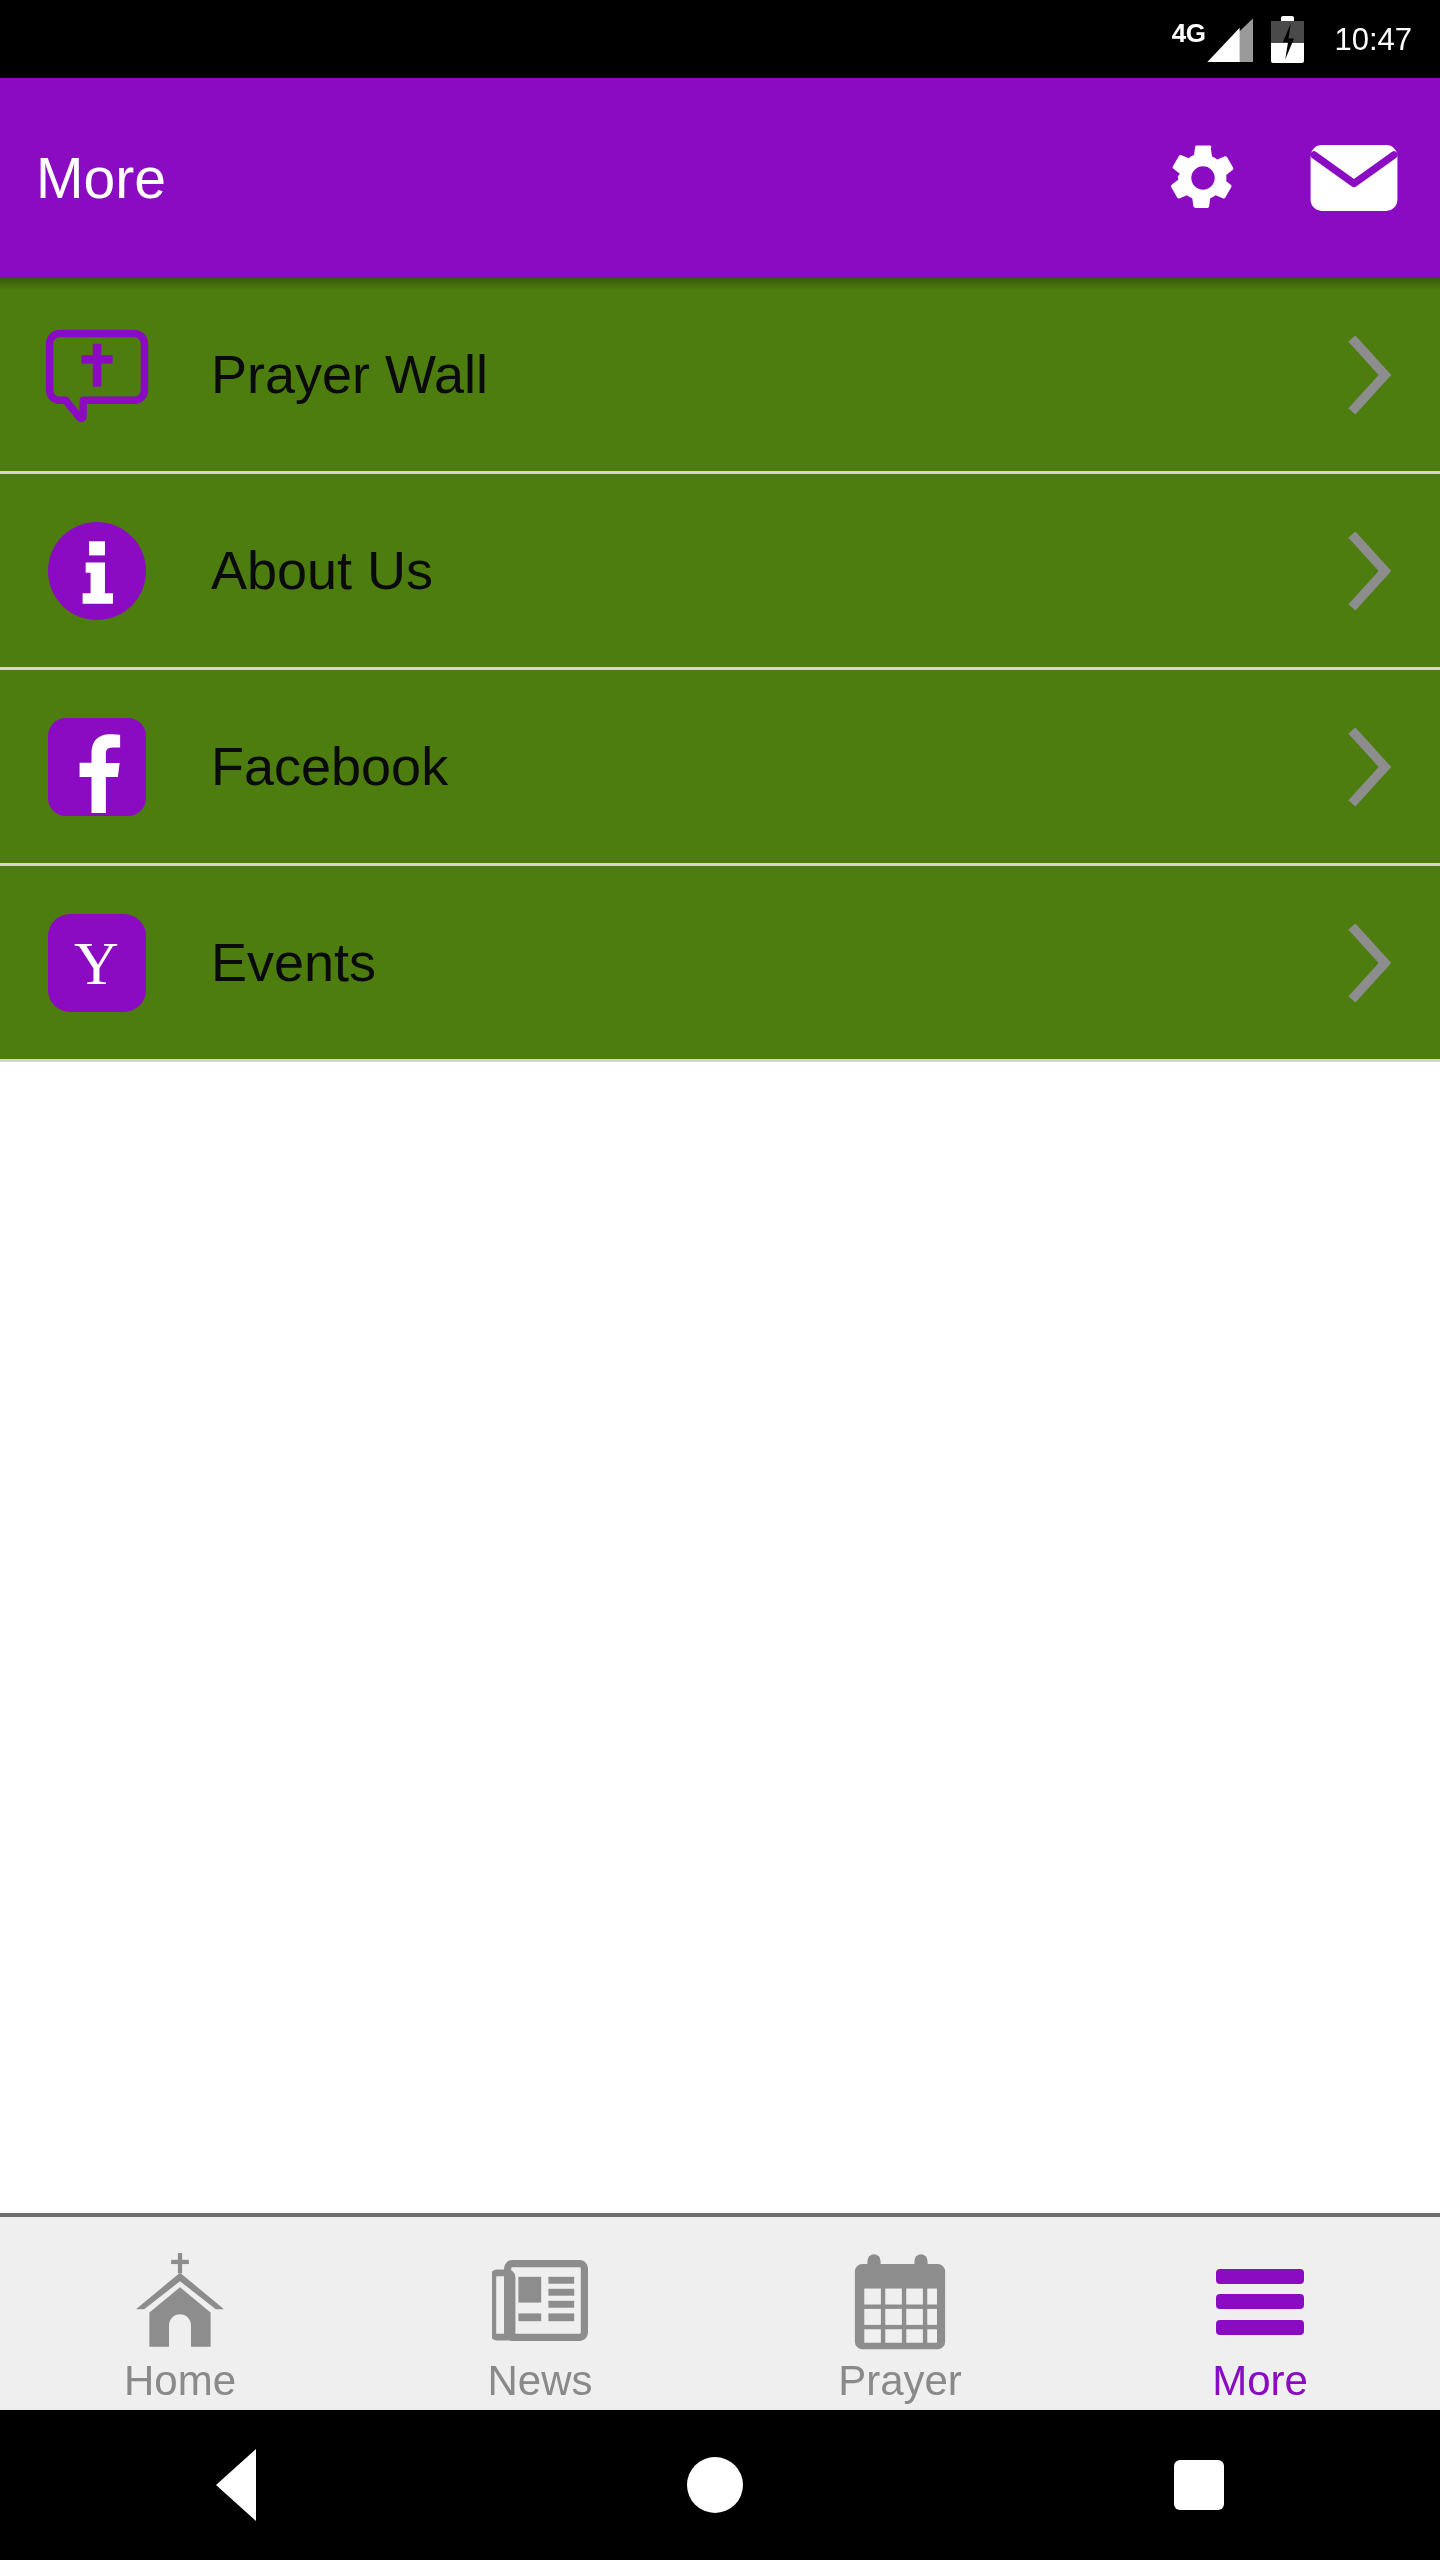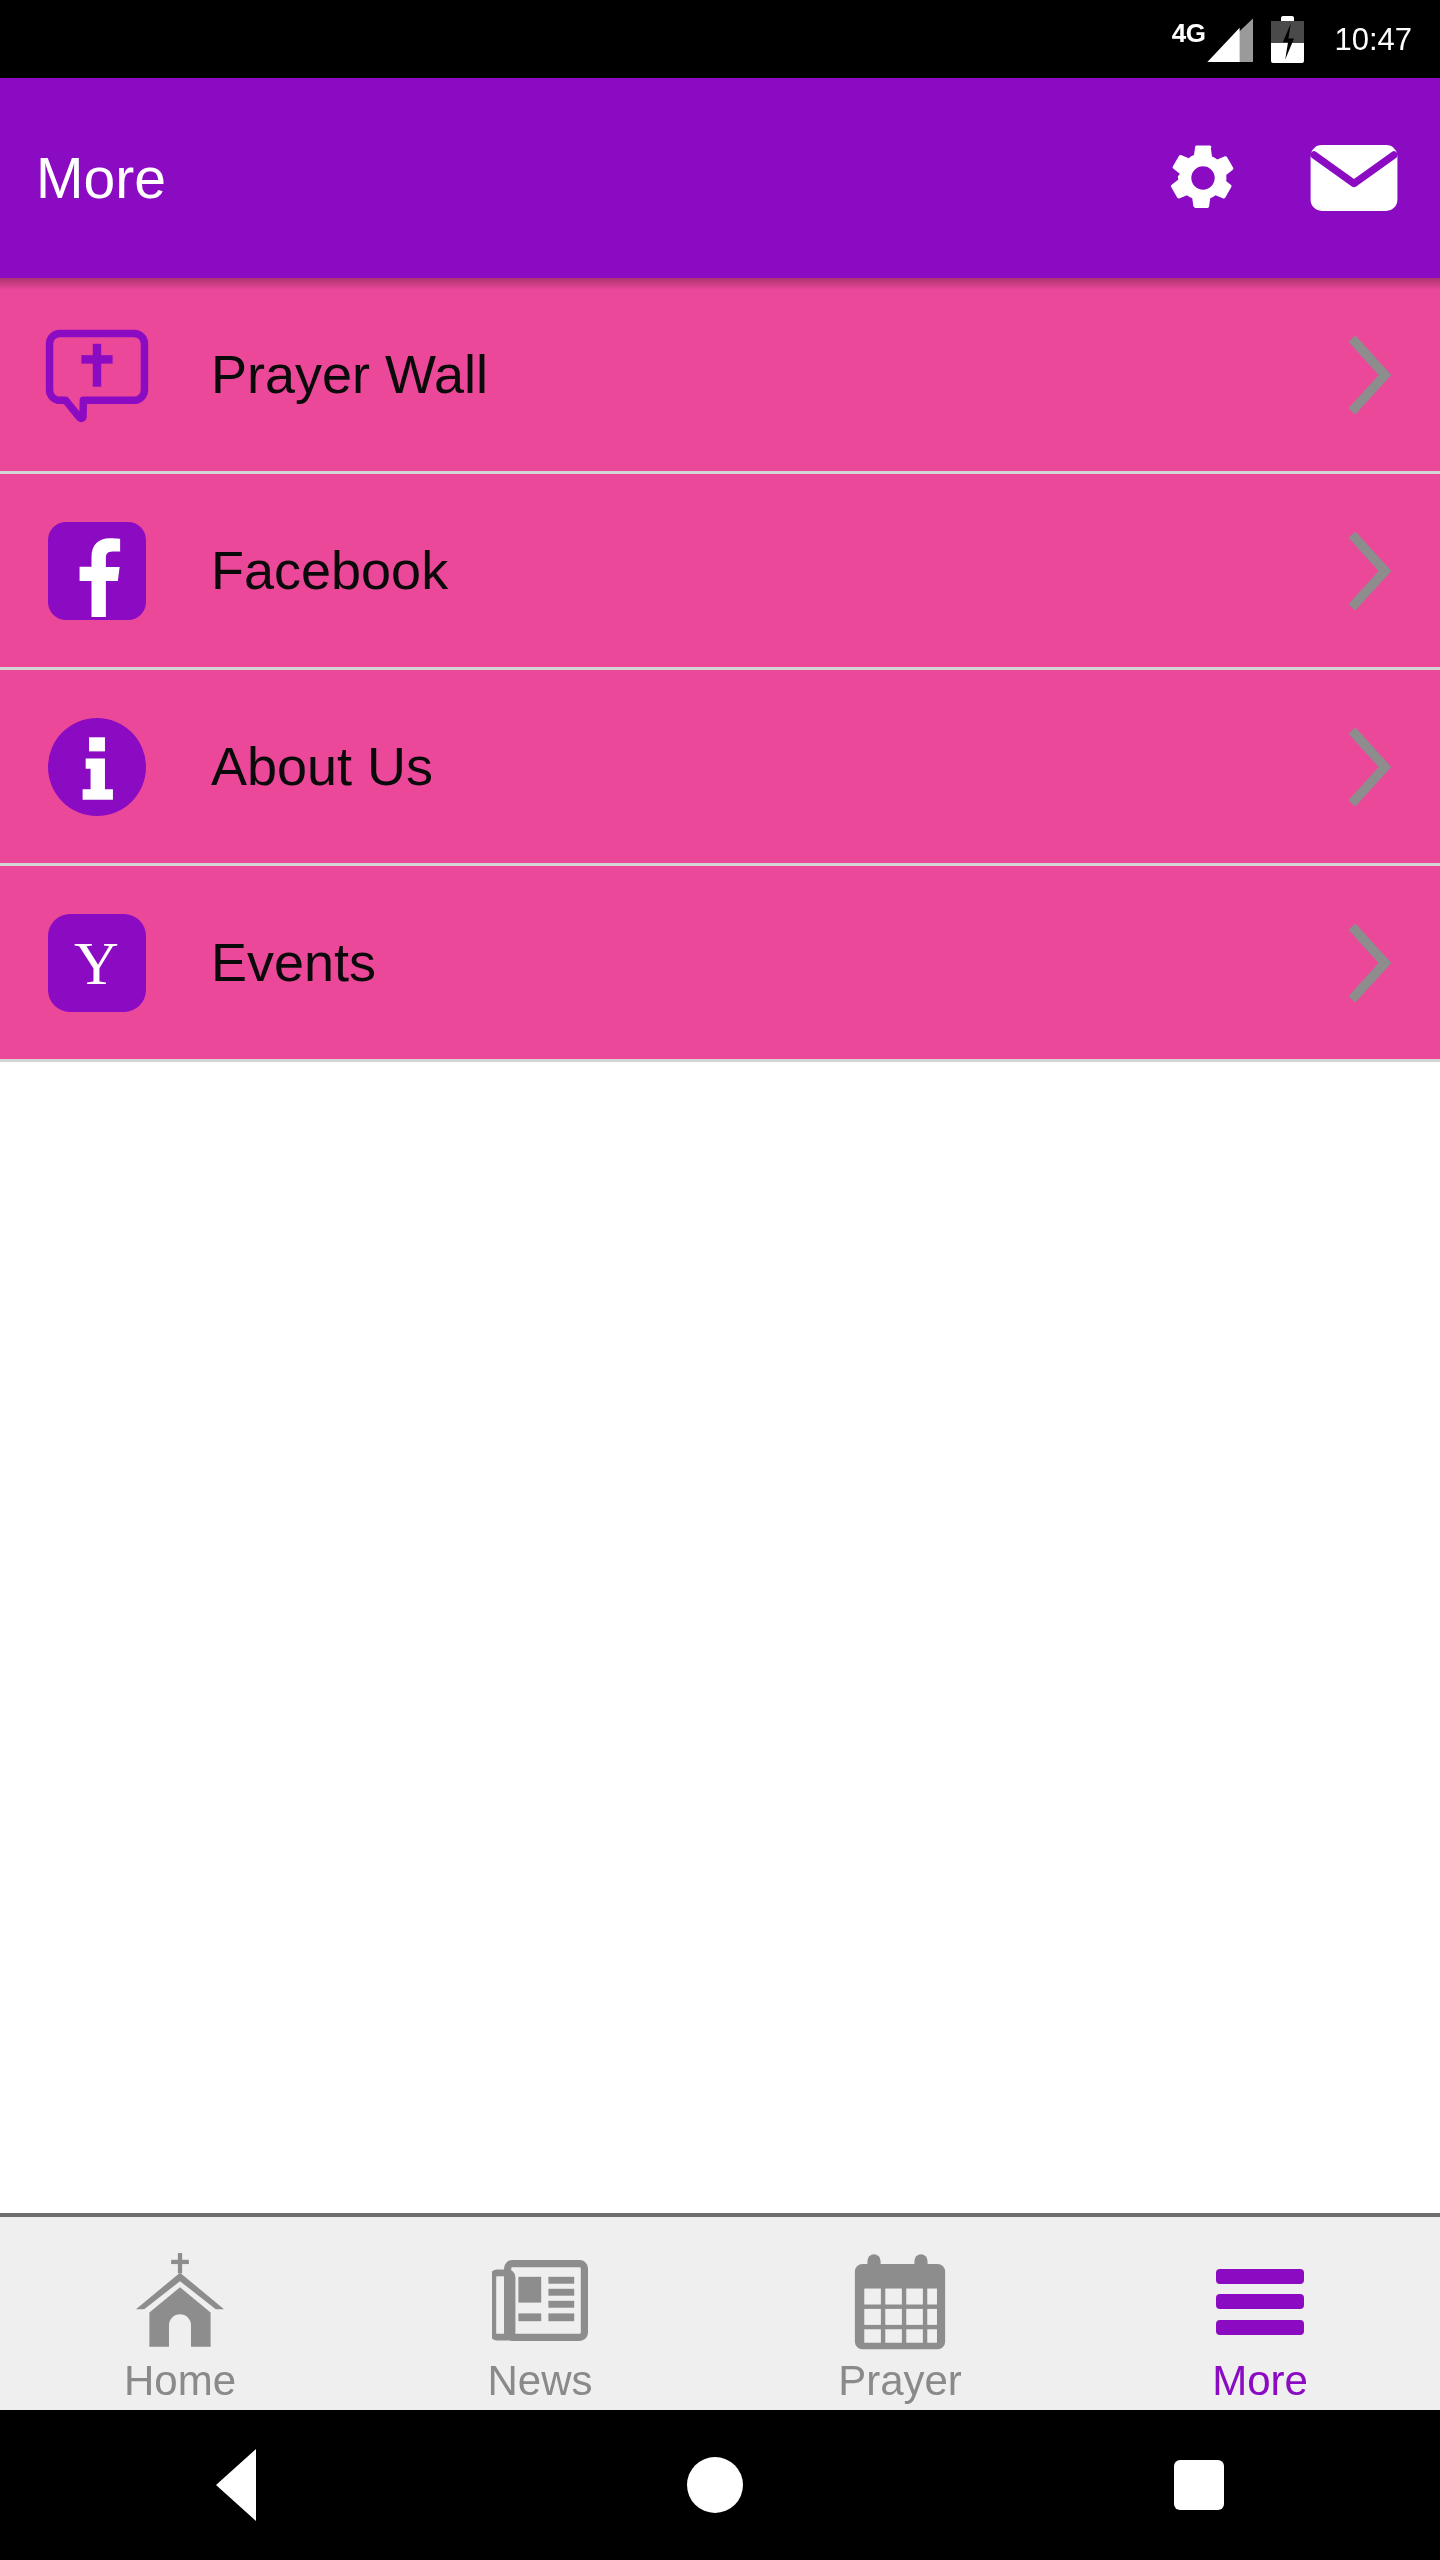--- a/index.html
+++ b/index.html
@@ -56,21 +56,21 @@
     background:linear-gradient(to bottom, rgba(0,0,0,0.28), rgba(0,0,0,0));
     z-index:5; pointer-events:none;
   }
 
   
   .list { flex:0 0 auto; background:#ffffff; }
   .row {
     height:196px; display:flex; align-items:center;
     border-bottom:3px solid #d4d4d4;
     padding-left:44px; padding-right:42px;
-    background:#ec4899;
+    background:#4d7c0f;
   }
   .row-icon { width:105px; flex:0 0 105px; display:flex; align-items:center; justify-content:center; }
   .row-label { flex:1 1 auto; font-size:54px; color:#0a0a0a; padding-left:62px; line-height:1.1; }
   .chev { flex:0 0 auto; width:56px; display:flex; align-items:center; justify-content:center; }
   .ic-fb { width:98px; height:98px; border-radius:18px; background:#8A0BC2; position:relative; }
   .ic-info { width:98px; height:98px; border-radius:50%; background:#8A0BC2; position:relative; }
   .ic-yt { width:98px; height:98px; border-radius:22px; background:#8A0BC2; position:relative;
            display:flex; align-items:center; justify-content:center; }
   .ic-yt span { color:#ffffff; font-size:62px; line-height:1; font-family:"Liberation Serif", serif; }
 
@@ -154,44 +154,44 @@
       <div class="row-label">Prayer Wall</div>
       <div class="chev">
         <svg width="48" height="78" viewBox="0 0 16 26">
             <path d="M3 2 L13 13 L3 24" fill="none" stroke="#8d8d8d" stroke-width="3.1" stroke-linecap="square" stroke-linejoin="miter"></path>
           </svg>
       </div>
     </div>
 
     <div class="row">
       <div class="row-icon">
-        <div class="ic-fb">
-          <svg width="98" height="98" viewBox="0 0 32 32">
-            <path d="M18.9 31 V19.3 h3.9 l0.6 -4.6 h-4.5 v-2.9 c0 -1.3 0.37 -2.2 2.25 -2.2 h2.4 V5.5 c-0.42 -0.06 -1.84 -0.18 -3.5 -0.18 -3.46 0 -5.84 2.11 -5.84 5.99 v3.34 h-3.9 v4.6 h3.9 V31 z" fill="#ffffff"></path>
-          </svg>
-        </div>
-      </div>
-      <div class="row-label">Facebook</div>
-      <div class="chev">
-        <svg width="48" height="78" viewBox="0 0 16 26">
-            <path d="M3 2 L13 13 L3 24" fill="none" stroke="#8d8d8d" stroke-width="3.1" stroke-linecap="square"></path>
-          </svg>
-      </div>
-    </div>
-
-    <div class="row">
-      <div class="row-icon">
         <div class="ic-info">
           <svg width="98" height="98" viewBox="0 0 32 32">
             <rect x="13.4" y="6.3" width="5.2" height="4.6" fill="#ffffff"></rect>
             <path d="M12.3 13.2 h6.3 v10.1 h2.6 v3.4 h-9.9 v-3.4 h2.6 v-6.7 h-1.6 z" fill="#ffffff"></path>
           </svg>
         </div>
       </div>
       <div class="row-label">About Us</div>
+      <div class="chev">
+        <svg width="48" height="78" viewBox="0 0 16 26">
+            <path d="M3 2 L13 13 L3 24" fill="none" stroke="#8d8d8d" stroke-width="3.1" stroke-linecap="square"></path>
+          </svg>
+      </div>
+    </div>
+
+    <div class="row">
+      <div class="row-icon">
+        <div class="ic-fb">
+          <svg width="98" height="98" viewBox="0 0 32 32">
+            <path d="M18.9 31 V19.3 h3.9 l0.6 -4.6 h-4.5 v-2.9 c0 -1.3 0.37 -2.2 2.25 -2.2 h2.4 V5.5 c-0.42 -0.06 -1.84 -0.18 -3.5 -0.18 -3.46 0 -5.84 2.11 -5.84 5.99 v3.34 h-3.9 v4.6 h3.9 V31 z" fill="#ffffff"></path>
+          </svg>
+        </div>
+      </div>
+      <div class="row-label">Facebook</div>
       <div class="chev">
         <svg width="48" height="78" viewBox="0 0 16 26">
             <path d="M3 2 L13 13 L3 24" fill="none" stroke="#8d8d8d" stroke-width="3.1" stroke-linecap="square"></path>
           </svg>
       </div>
     </div>
 
     <div class="row">
       <div class="row-icon">
         <div class="ic-yt">

